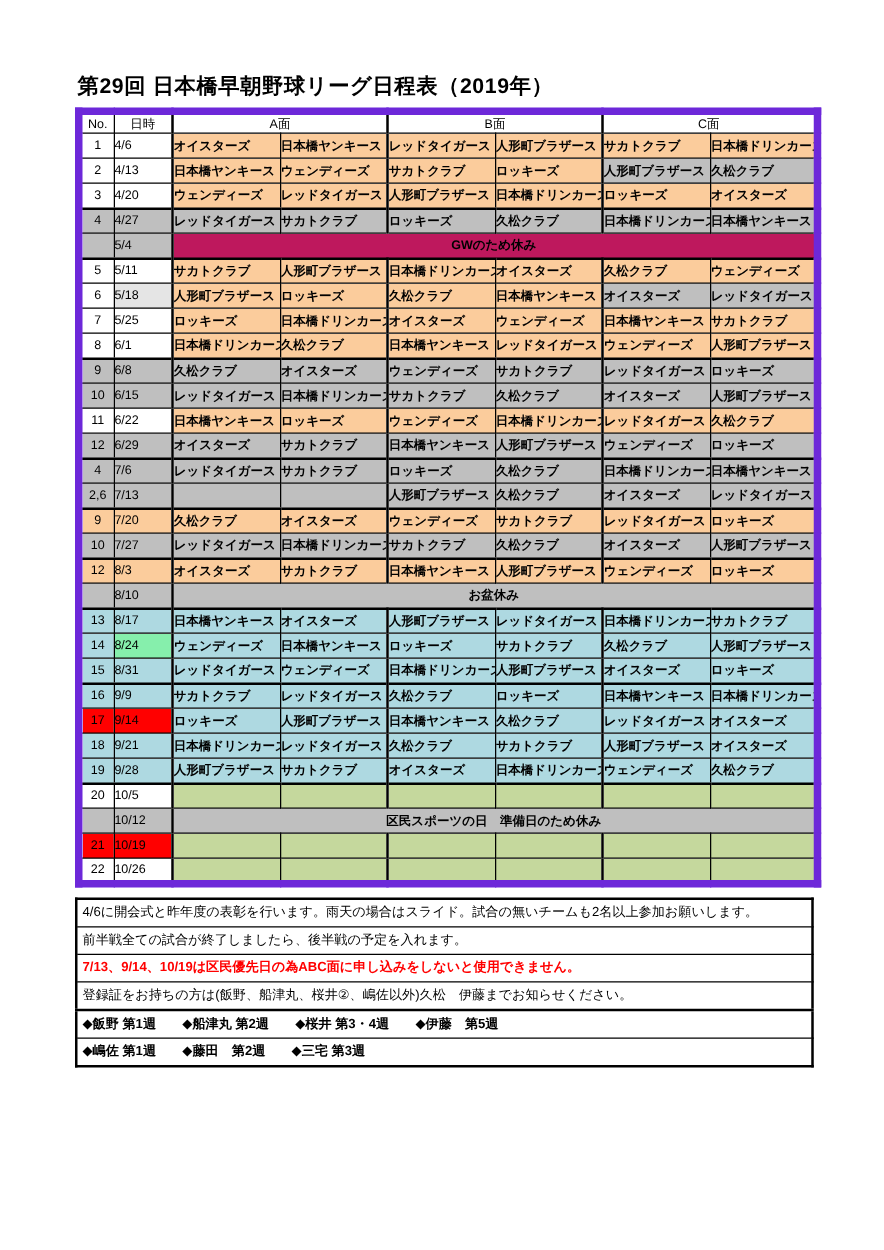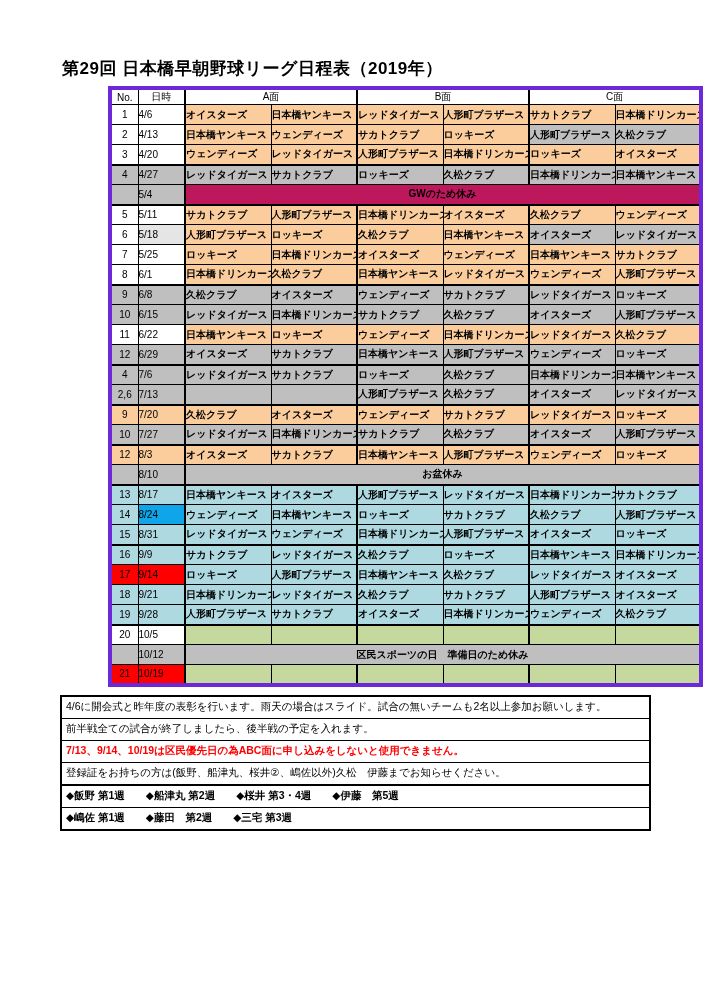--- a/index.html
+++ b/index.html
@@ -8,22 +8,21 @@
     font-family:"Liberation Sans","DejaVu Sans",sans-serif;
     overflow:hidden;
   }
   .page { padding:57px 0 0 60px;border-radius:28px; }
   .title {
     font-size:17px; font-weight:bold; margin:0 0 6px 2px;
     letter-spacing:0.5px;
   }
   table.sched {
     border-collapse:collapse; table-layout:fixed; width:591px;
-    border:4px solid #6d28d9;
-    margin-left:48px;
+    border:6px solid #6d28d9;
   }
   table.sched th, table.sched td {
     border:1px solid #000; overflow:hidden; white-space:nowrap;
     padding:0; box-sizing:border-box;
   }
   table.sched thead th {
     height:16px; font-size:10px; font-weight:normal; text-align:center;
     background:#fff;
   }
   table.sched td { height:20px; font-size:10px; }
@@ -255,21 +254,21 @@
           <td class="date vthick" style="background: rgb(174, 217, 225);">8/17</td>
           <td class="team" style="background: rgb(174, 217, 225);">日本橋ヤンキース</td>
           <td class="team vthick" style="background: rgb(174, 217, 225);">オイスターズ</td>
           <td class="team" style="background: rgb(174, 217, 225);">人形町ブラザース</td>
           <td class="team vthick" style="background: rgb(174, 217, 225);">レッドタイガース</td>
           <td class="team" style="background: rgb(174, 217, 225);">日本橋ドリンカーズ</td>
           <td class="team vthick" style="background: rgb(174, 217, 225);">サカトクラブ</td>
         </tr>
         <tr>
           <td class="no" style="background: rgb(174, 217, 225);">14</td>
-          <td class="date vthick" style="background: #0ea5e9;">8/24</td>
+          <td class="date vthick" style="background: #86efac;">8/24</td>
           <td class="team" style="background: rgb(174, 217, 225);">ウェンディーズ</td>
           <td class="team vthick" style="background: rgb(174, 217, 225);">日本橋ヤンキース</td>
           <td class="team" style="background: rgb(174, 217, 225);">ロッキーズ</td>
           <td class="team vthick" style="background: rgb(174, 217, 225);">サカトクラブ</td>
           <td class="team" style="background: rgb(174, 217, 225);">久松クラブ</td>
           <td class="team vthick" style="background: rgb(174, 217, 225);">人形町ブラザース</td>
         </tr>
         <tr>
           <td class="no" style="background: rgb(174, 217, 225);">15</td>
           <td class="date vthick" style="background: rgb(174, 217, 225);">8/31</td>
@@ -338,20 +337,30 @@
         <tr>
           <td class="no" style="background: rgb(255, 0, 0);">21</td>
           <td class="date vthick" style="background: rgb(255, 0, 0);">10/19</td>
           <td class="team" style="background: rgb(197, 216, 157);"></td>
           <td class="team vthick" style="background: rgb(197, 216, 157);"></td>
           <td class="team" style="background: rgb(197, 216, 157);"></td>
           <td class="team vthick" style="background: rgb(197, 216, 157);"></td>
           <td class="team" style="background: rgb(197, 216, 157);"></td>
           <td class="team vthick" style="background: rgb(197, 216, 157);"></td>
         </tr>
+        <tr>
+          <td class="no" style="background: rgb(255, 255, 255);">22</td>
+          <td class="date vthick" style="background: rgb(255, 255, 255);">10/26</td>
+          <td class="team" style="background: rgb(197, 216, 157);"></td>
+          <td class="team vthick" style="background: rgb(197, 216, 157);"></td>
+          <td class="team" style="background: rgb(197, 216, 157);"></td>
+          <td class="team vthick" style="background: rgb(197, 216, 157);"></td>
+          <td class="team" style="background: rgb(197, 216, 157);"></td>
+          <td class="team vthick" style="background: rgb(197, 216, 157);"></td>
+        </tr>
       </tbody>
   </table>
 
   <table class="notes">
     <tbody>
         <tr>
           <td>4/6に開会式と昨年度の表彰を行います。雨天の場合はスライド。試合の無いチームも2名以上参加お願いします。</td>
         </tr>
         <tr>
           <td>前半戦全ての試合が終了しましたら、後半戦の予定を入れます。</td>

